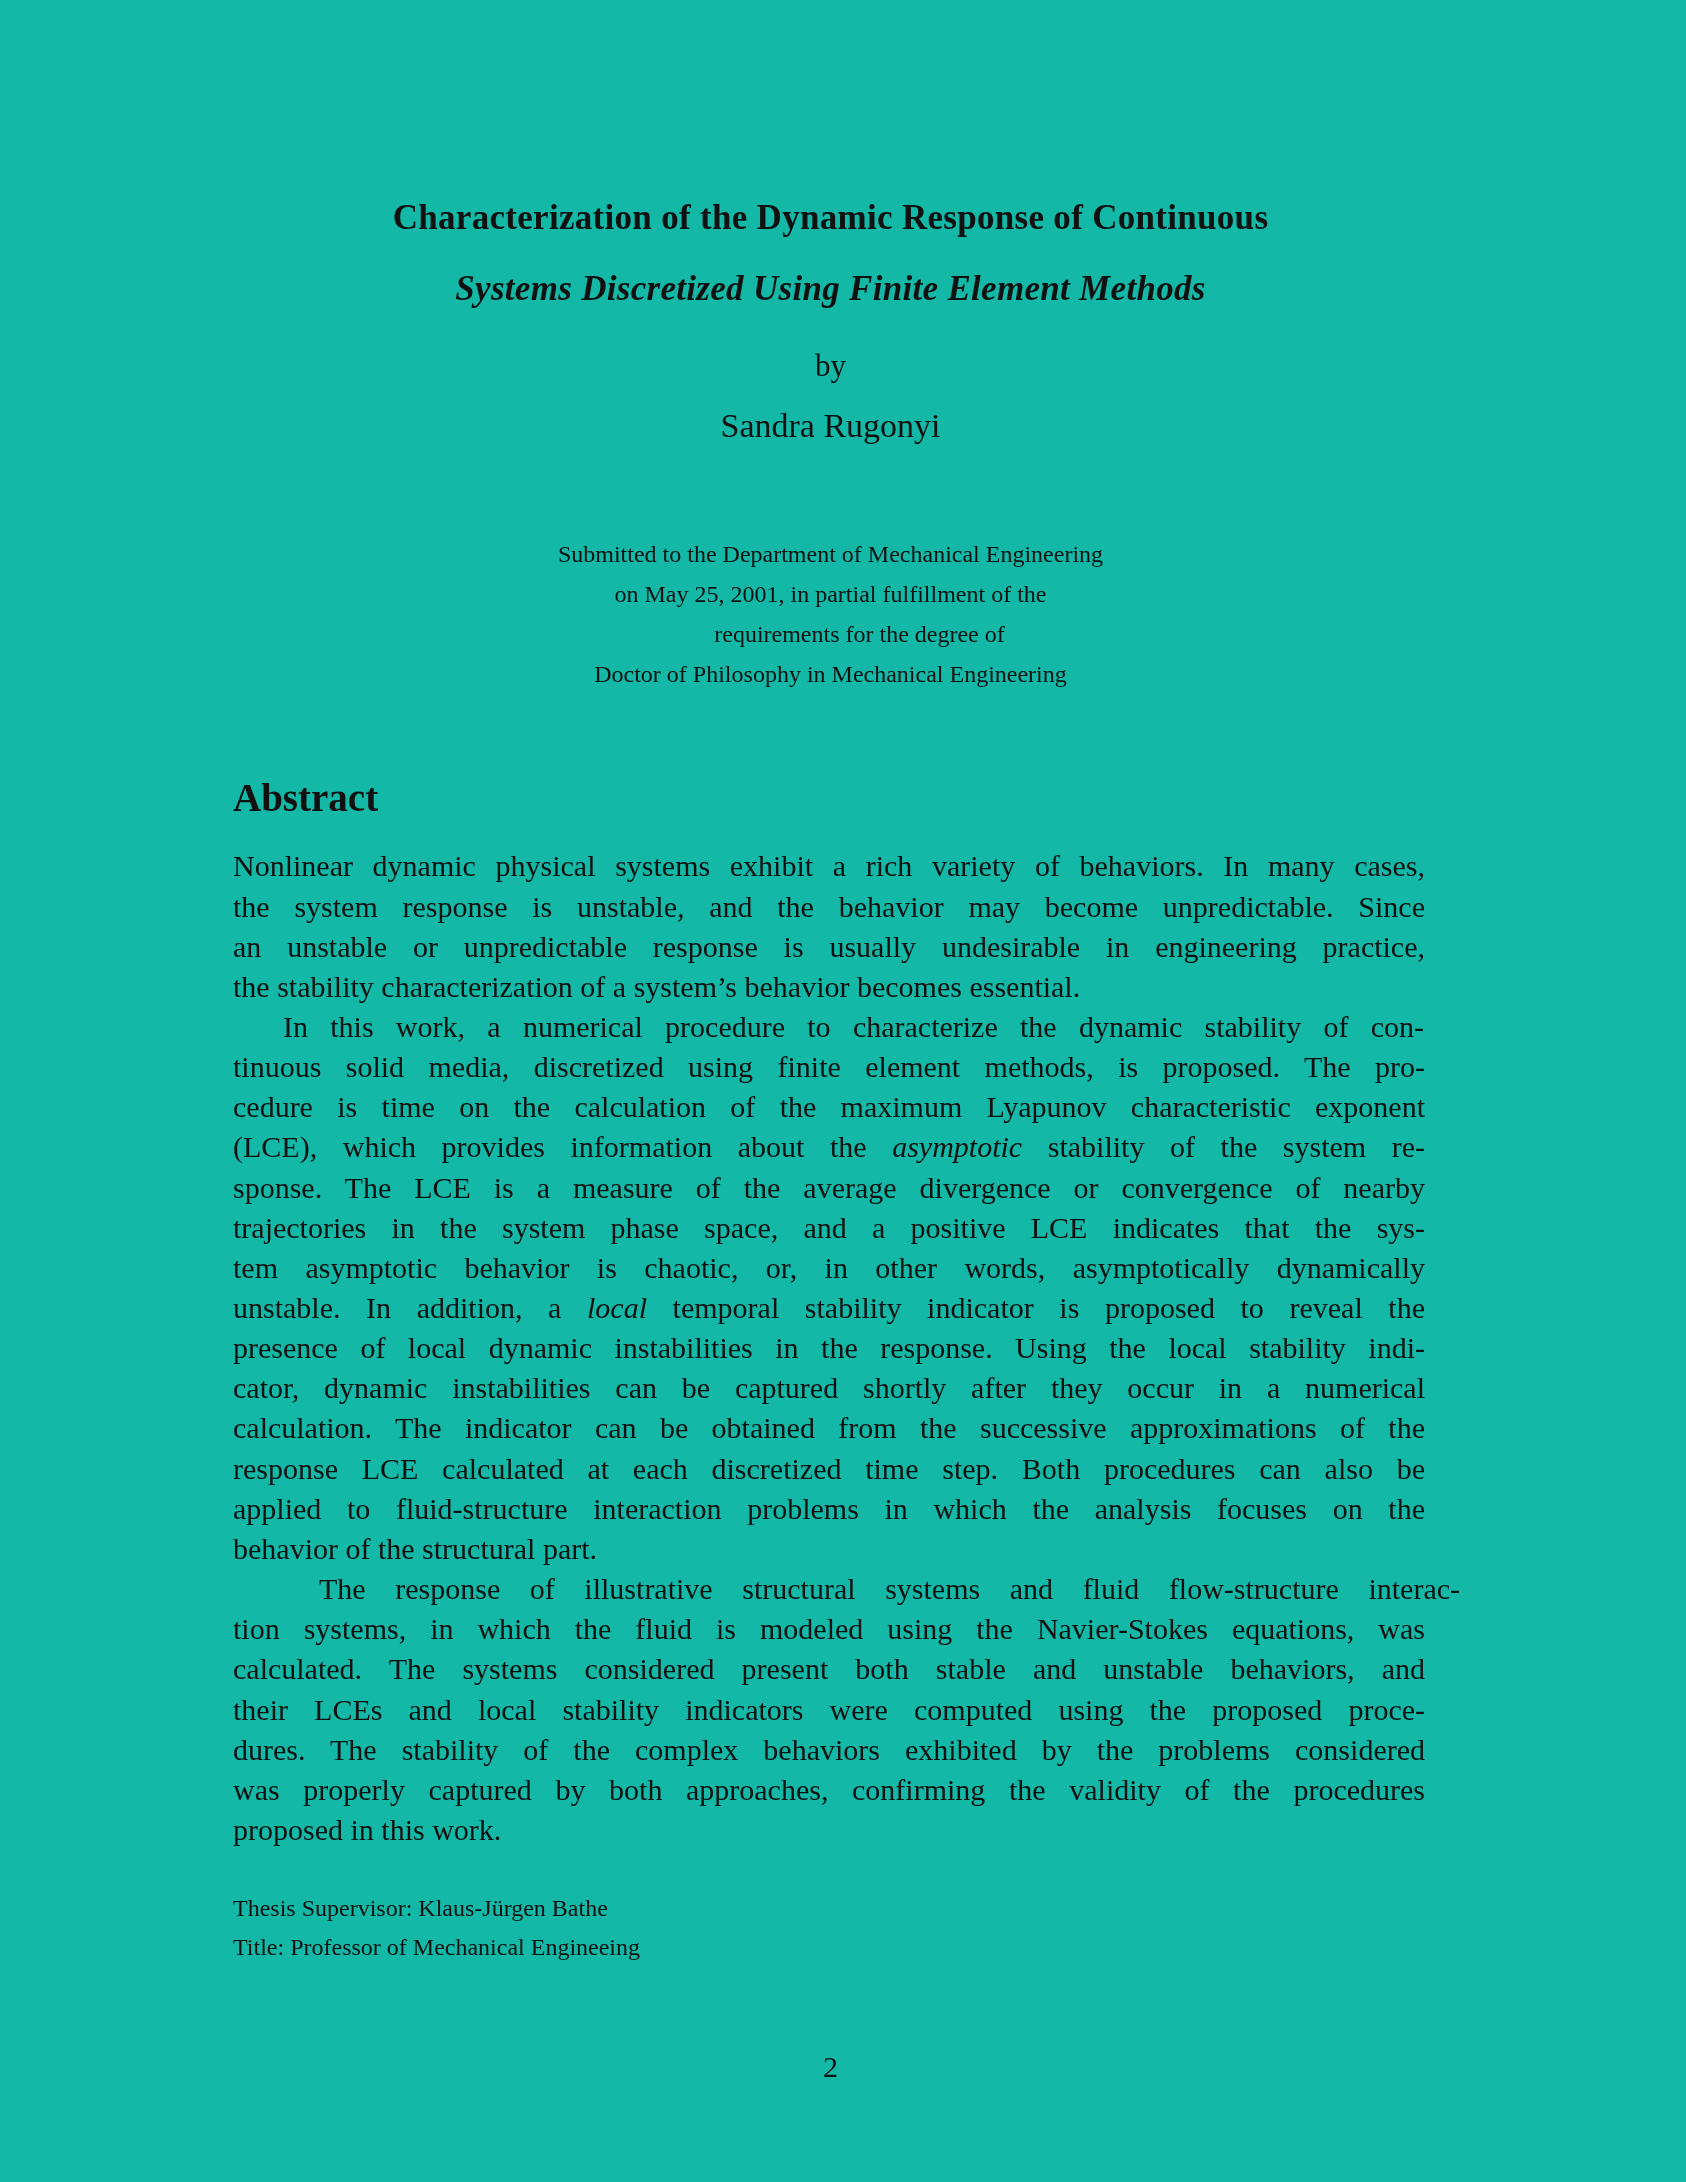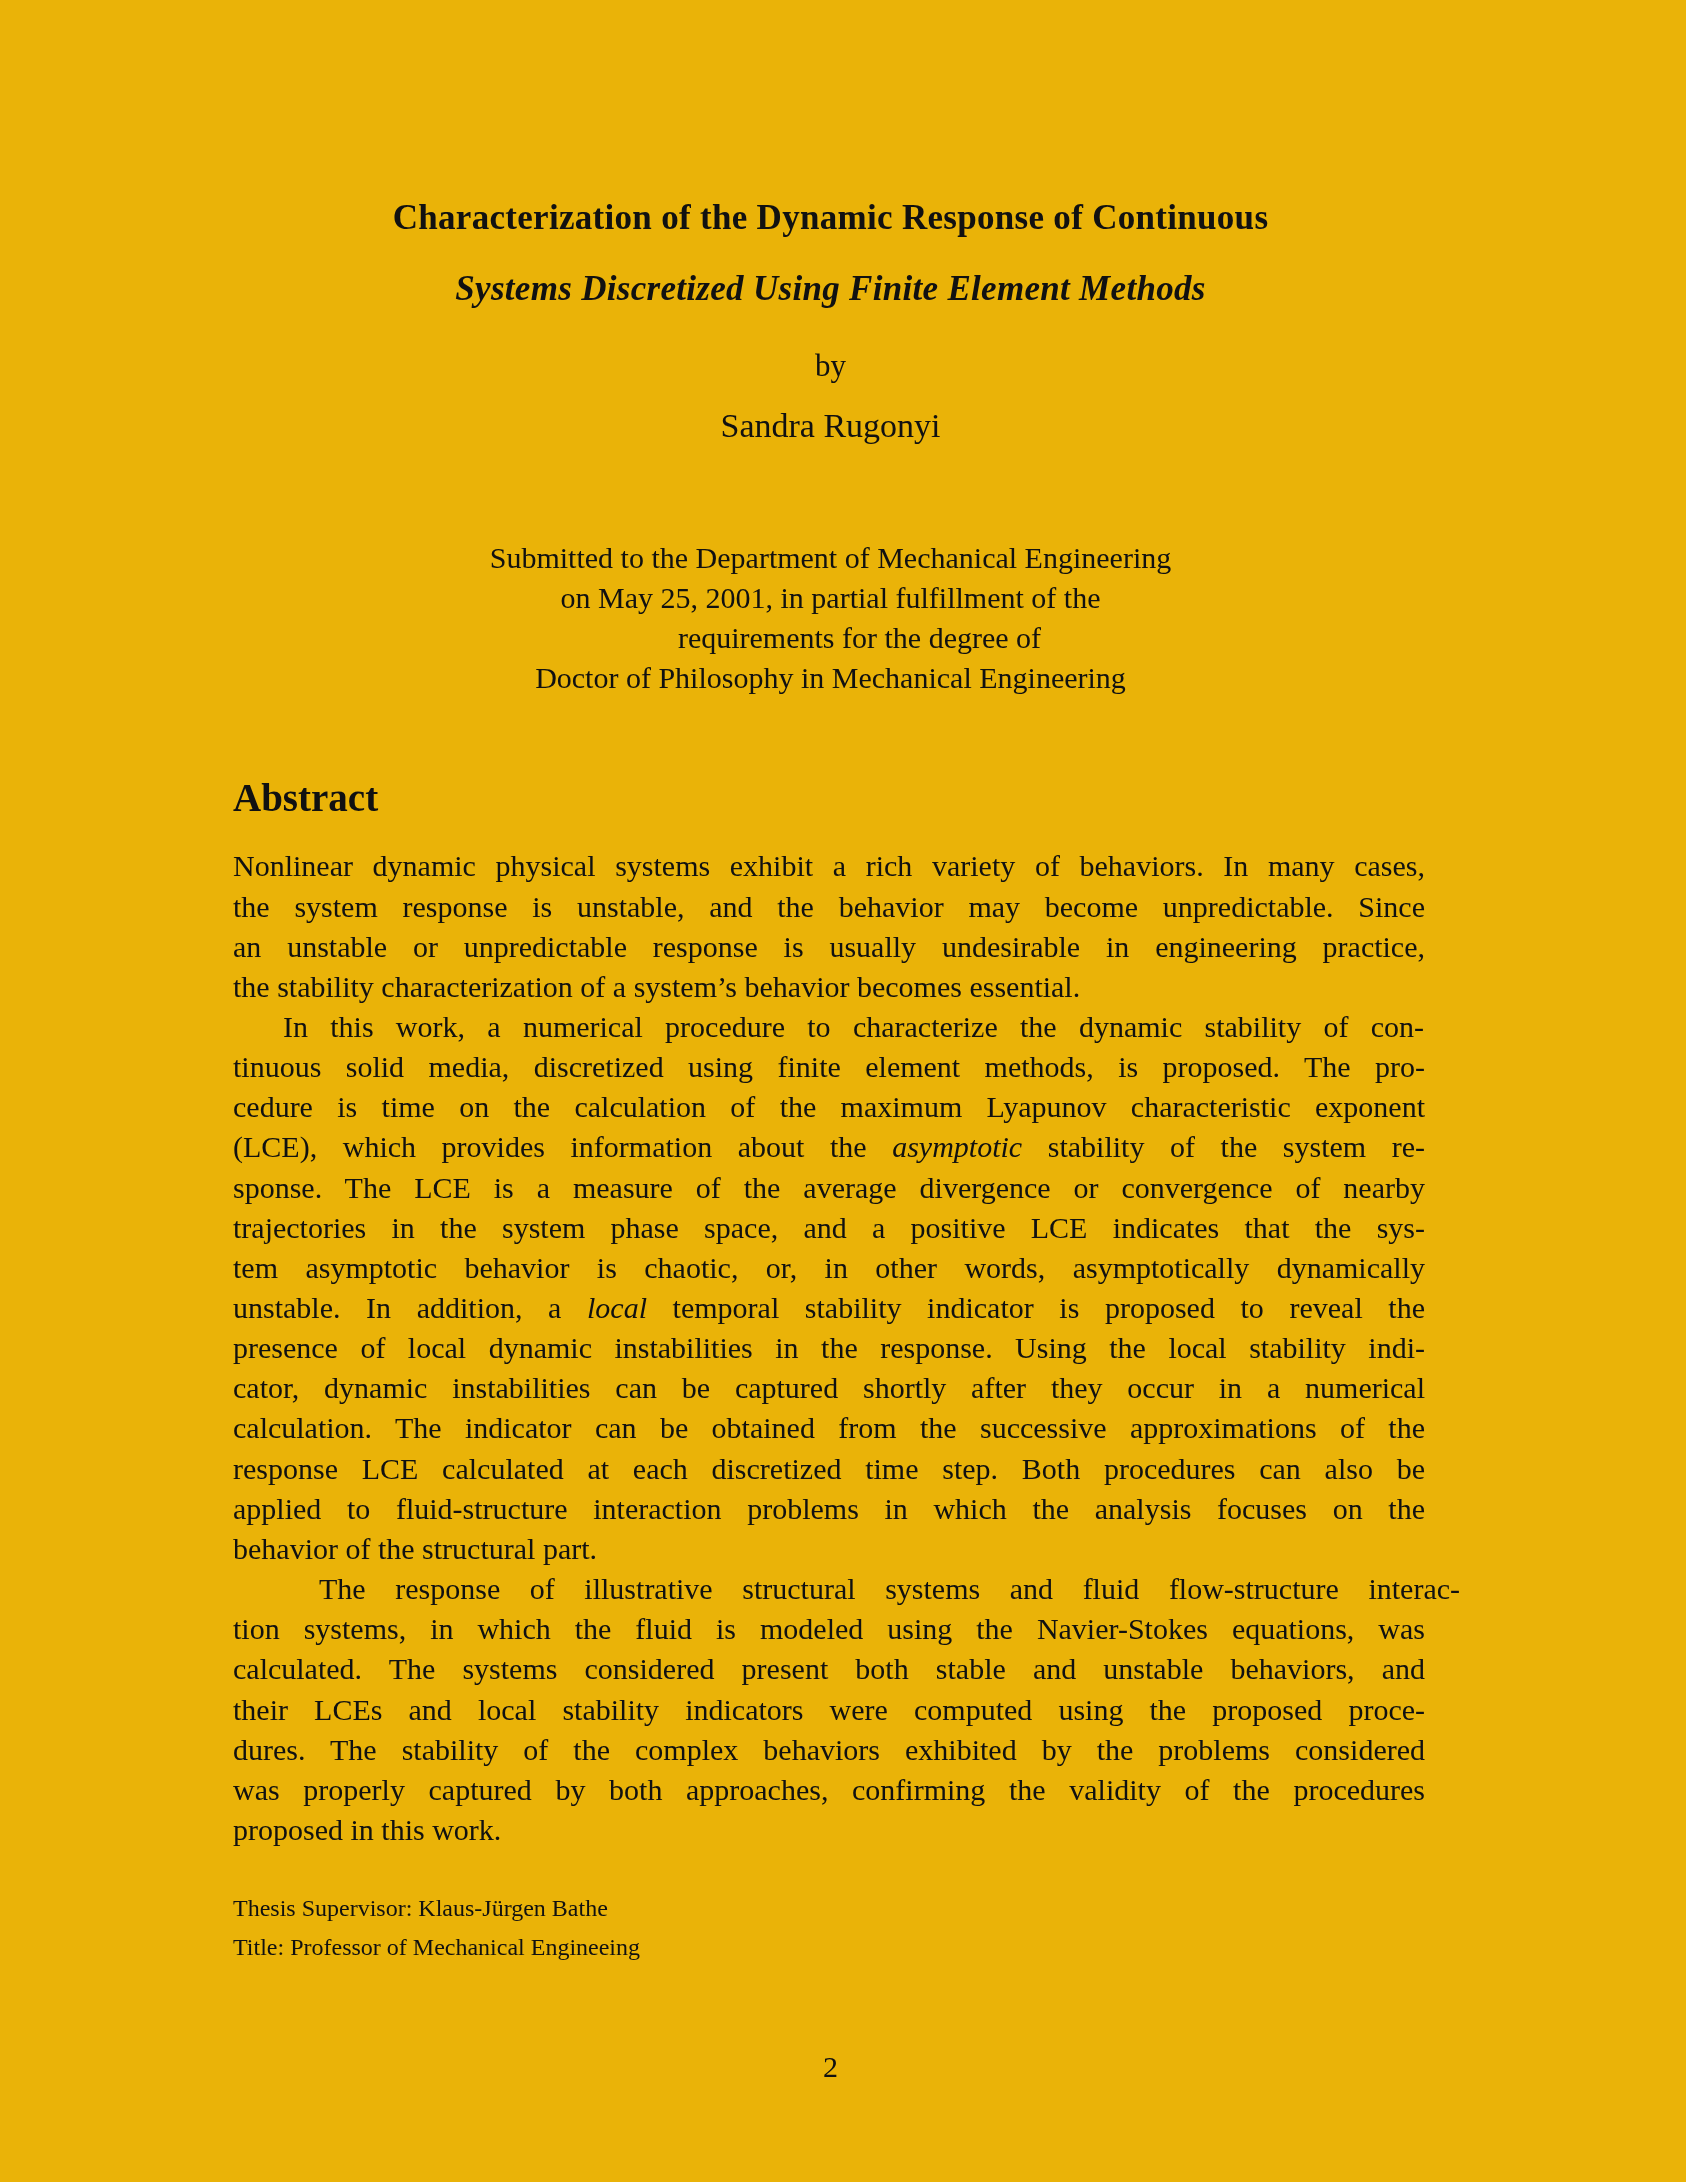--- a/index.html
+++ b/index.html
@@ -1,23 +1,23 @@
 <!DOCTYPE html>
 <html style="font-size:14.8px"><head>
 <meta charset="utf-8">
 <style>
   html, body { margin: 0; padding: 0; background: #ffffff; }
   body { width: 1686px; height: 2183px; position: relative; overflow: hidden;
          font-family: "Liberation Serif", "DejaVu Serif", serif; color: #111111; }
-  .page { position: absolute; left: 0; top: 0; width: 1686px; height: 2183px; background: #eab308; }
+  .page { position: absolute; left: 0; top: 0; width: 1686px; height: 2183px; background: #14b8a6; }
   .center { position: absolute; left: 0; width: 1661px; text-align: center; white-space: nowrap; }
   .title { font-weight: bold; font-size: 35px; letter-spacing: 0.3px; }
   .by { font-size: 31px; }
   .author { font-size: 34px; }
-  .sub { font-size: 30px; }
+  .sub { font-size: 24px; }
   .abs-head { position: absolute; left: 233px; font-weight: bold; font-size: 39px; }
   .line { position: absolute; left: 233px; width: 1192px; font-size: 30px; white-space: nowrap;
           text-align: justify; text-align-last: justify; line-height: 41px; height: 41px; }
   .line.last { text-align-last: left; }
   .line.indent { left: 283px; width: 1141px; }
   .plain { position: absolute; left: 233px; font-size: 24px; white-space: nowrap; }
   .pagenum { position: absolute; left: 0; width: 1661px; text-align: center; font-size: 30px; }
   em { font-style: italic; }
 </style>
 </head>

